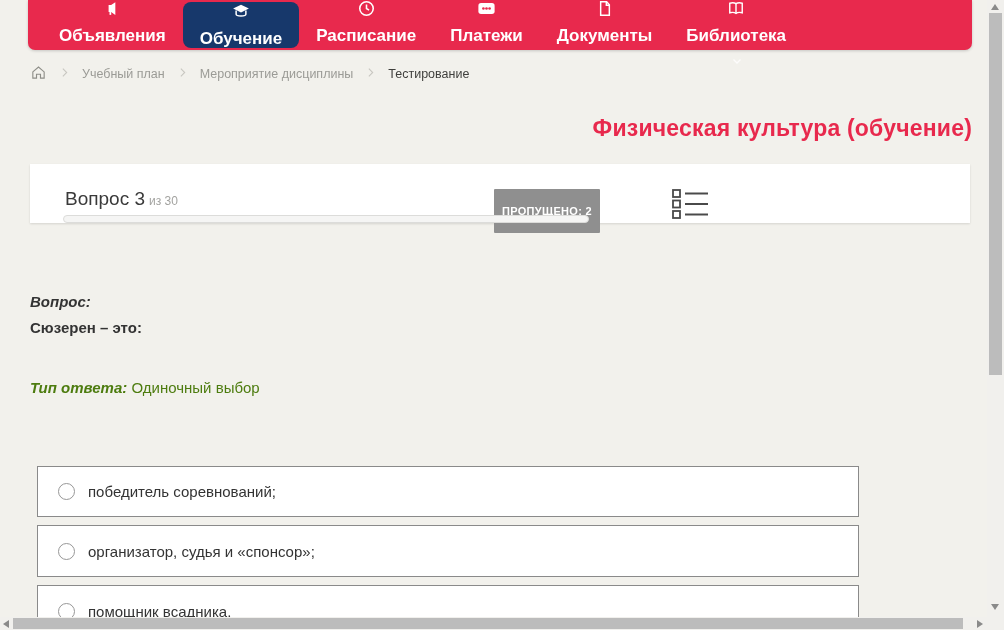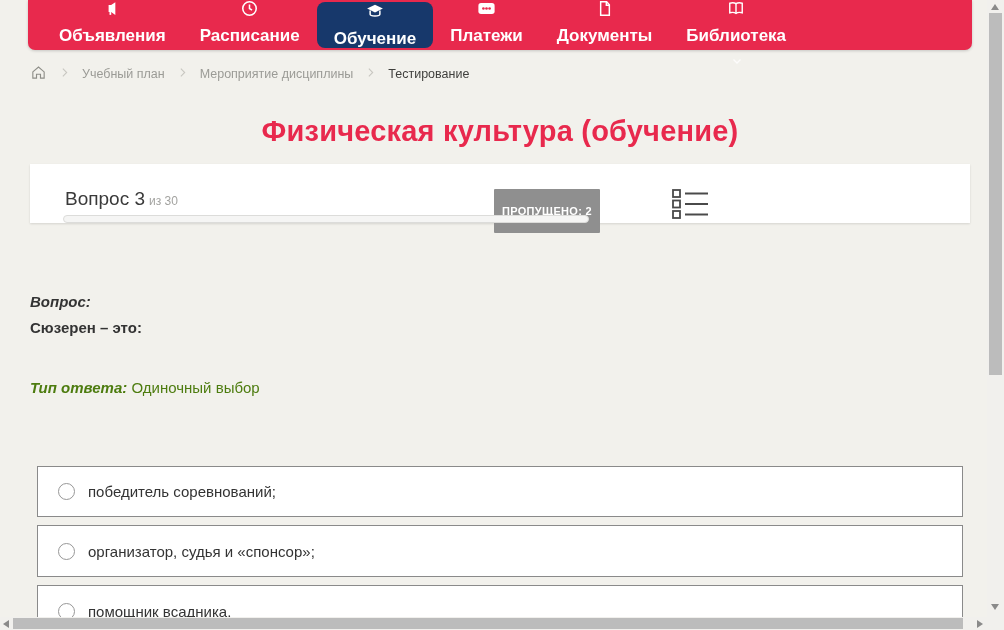--- a/index.html
+++ b/index.html
@@ -25,22 +25,22 @@
   
   .breadcrumb{
     position:absolute;left:30px;top:62px;height:24px;
     display:flex;align-items:center;gap:11px;
     font-size:12.5px;color:#9b9b96;
   }
   .crumb{cursor:pointer;}
   .crumb-last{color:#3f3f3c;}
   
   .page-title{
-    position:absolute;left:28px;top:115px;width:944px;text-align:center;
-    font-size:29px;font-weight:700;color:#e8294d;letter-spacing:.2px;
+    position:absolute;left:28px;top:115px;width:944px;text-align:right;
+    font-size:23px;font-weight:700;color:#e8294d;letter-spacing:.2px;
   }
   
   .qcard{
     position:absolute;left:30px;top:164px;width:940px;height:59px;
     background:#fff;box-shadow:0 1px 2px rgba(0,0,0,.12);
   }
   .q-num{position:absolute;left:35px;top:24px;font-size:19px;color:#3a3a3a;}
   .q-of{font-size:12px;color:#a3a3a0;font-weight:400;margin-left:4px;}
   .skip-badge{
     position:absolute;left:464px;top:25px;background:#8f8f8f;color:#fff;
@@ -57,21 +57,21 @@
     letter-spacing:1px;font-weight:400;
   }
   .timer .secs{color:#b6b6b4;}
   
   .q-label{position:absolute;left:30px;top:293px;font-size:15px;font-weight:700;font-style:italic;color:#333;}
   .q-text{position:absolute;left:30px;top:319px;font-size:15px;color:#333;font-weight:bold;}
   .q-type{position:absolute;left:30px;top:379px;font-size:15px;color:#4d7c0f;}
   .q-type-label{font-weight:700;font-style:italic;}
   
   .option{
-    position:absolute;left:37px;width:926px;background:#fff;
+    position:absolute;left:37px;width:822px;background:#fff;
     border:1px solid #8a8a8a;box-sizing:border-box;
     display:flex;align-items:center;padding-left:20px;gap:13px;cursor:pointer;
   }
   .opt-0{top:466px;height:51px;}
   .opt-1{top:525px;height:52px;}
   .opt-2{top:585px;height:52px;}
   .radio{
     width:15px;height:15px;border:1px solid #979797;border-radius:50%;
     background:#fff;flex:none;cursor:pointer;
   }
@@ -94,37 +94,37 @@
 <nav class="navbar">
   <div class="nav-item">
     <span>
       <svg width="17" height="17" viewBox="0 0 24 24">
           <path d="M16 3v18l-6-4.2H6.5V7.2H10L16 3z" fill="#fff"></path>
           <path d="M9 17v4" stroke="#fff" stroke-width="2.4" fill="none"></path>
         </svg>
     </span>
     <span>Объявления</span>
   </div>
+  <div class="nav-item active">
+    <span>
+      <svg width="18" height="18" viewBox="0 0 24 24">
+          <path d="M12 3.5 1.5 8.8 12 14l10.5-5.2L12 3.5z" fill="#fff"></path>
+          <path d="M5.5 11.4v4.8c0 1.2 3 2.3 6.5 2.3s6.5-1.1 6.5-2.3v-4.8" fill="none" stroke="#fff" stroke-width="2"></path>
+        </svg>
+    </span>
+    <span>Обучение</span>
+  </div>
   <div class="nav-item">
     <span>
       <svg width="17" height="17" viewBox="0 0 24 24">
           <circle cx="12" cy="12" r="9.5" fill="none" stroke="#fff" stroke-width="2.2"></circle>
           <path d="M12 6.5V12l3.6 2.2" fill="none" stroke="#fff" stroke-width="2.2"></path>
         </svg>
     </span>
     <span>Расписание</span>
-  </div>
-  <div class="nav-item active">
-    <span>
-      <svg width="18" height="18" viewBox="0 0 24 24">
-          <path d="M12 3.5 1.5 8.8 12 14l10.5-5.2L12 3.5z" fill="#fff"></path>
-          <path d="M5.5 11.4v4.8c0 1.2 3 2.3 6.5 2.3s6.5-1.1 6.5-2.3v-4.8" fill="none" stroke="#fff" stroke-width="2"></path>
-        </svg>
-    </span>
-    <span>Обучение</span>
   </div>
   <div class="nav-item">
     <span>
       <svg width="19" height="17" viewBox="0 0 24 22">
           <rect x="1.5" y="4" width="21" height="14" rx="3.5" fill="#fff"></rect>
           <circle cx="8" cy="11" r="1.7" fill="#e8294d"></circle>
           <circle cx="12" cy="11" r="1.7" fill="#e8294d"></circle>
           <circle cx="16" cy="11" r="1.7" fill="#e8294d"></circle>
         </svg>
     </span>

